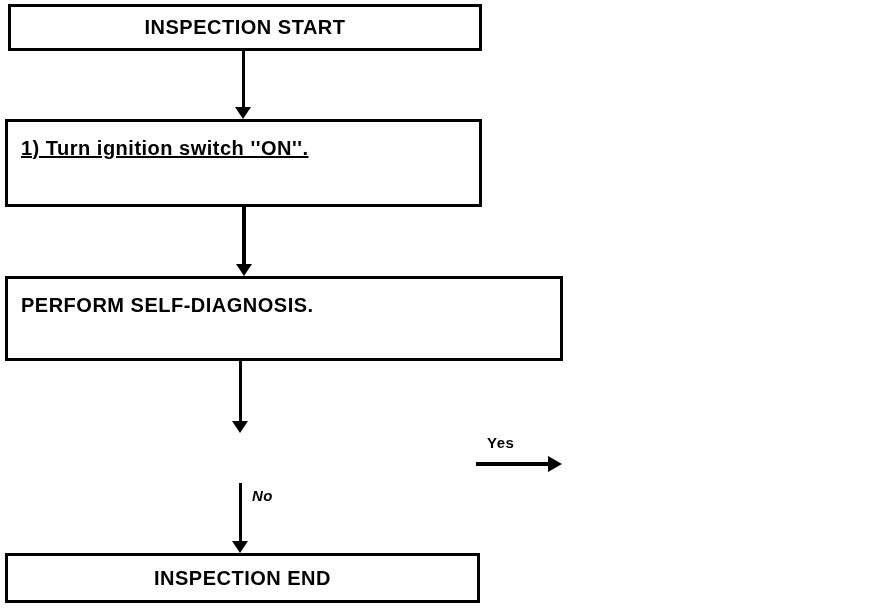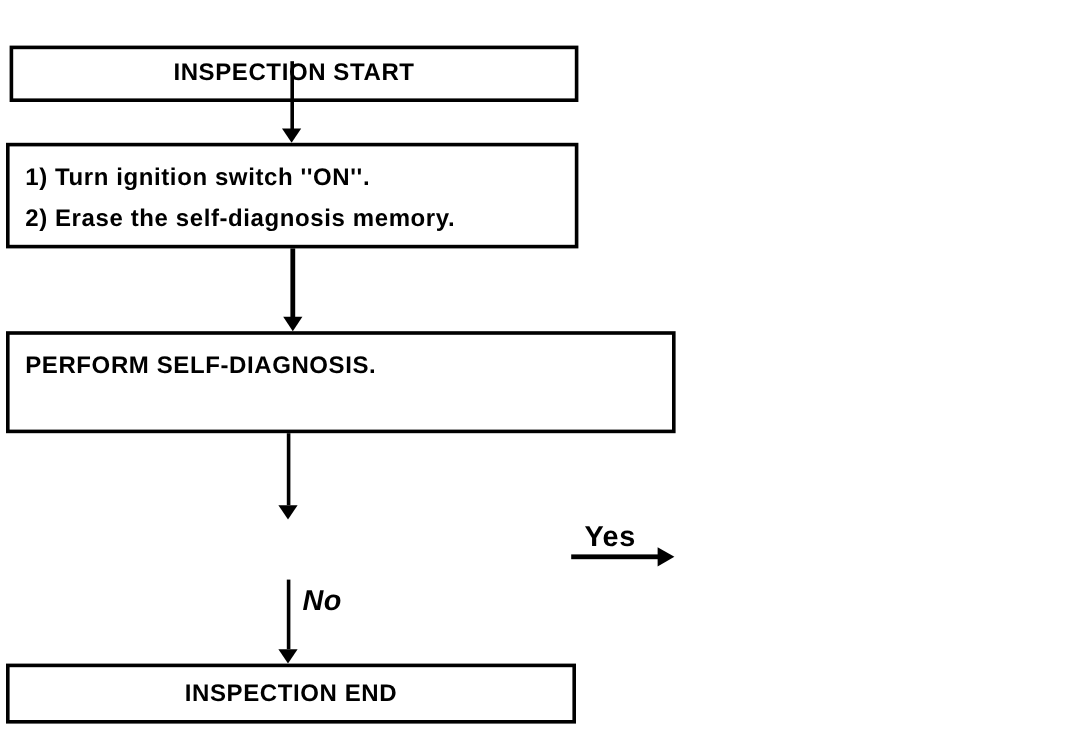--- a/index.html
+++ b/index.html
@@ -65,40 +65,39 @@
   .head-right {
     position: absolute;
     width: 0;
     height: 0;
     border-top: 8px solid transparent;
     border-bottom: 8px solid transparent;
     border-left: 14px solid #000000;
   }
   .edge-label {
     position: absolute;
-    font-size: 24px;
+    font-size: 15px;
     letter-spacing: 0.5px;
     white-space: nowrap;
   }
 </style>
 </head>
 <body>
 
 <div id="canvas">
 
-  <div class="box center" style="left:8px; top:4px; width:474px; height:47px;margin-top:34px;">
+  <div class="box center" style="left:8px; top:4px; width:474px; height:47px;">
     <span>INSPECTION START</span>
   </div>
 
   <div class="vshaft" style="left:242px; top:51px; height:57px;"></div>
   <div class="head-down" style="left:235px; top:107px;"></div>
 
-  <div class="box top-left" style="left:5px; top:119px; width:477px; height:88px;">
+  <div class="box top-left" style="left:5px; top:119px; width:477px; height:88px;text-decoration:underline;">
     <span class="line">1) Turn ignition switch ''ON''.</span>
-    <span class="line">2) Erase the self-diagnosis memory.</span>
   </div>
 
   <div class="vshaft" style="left:242px; top:207px; height:58px; width:4px;"></div>
   <div class="head-down" style="left:236px; top:264px;"></div>
 
   <div class="box top-left" style="left:5px; top:276px; width:558px; height:85px;">
     <span class="line">PERFORM SELF-DIAGNOSIS.</span>
   </div>
 
   <div class="vshaft" style="left:239px; top:361px; height:60px;"></div>

